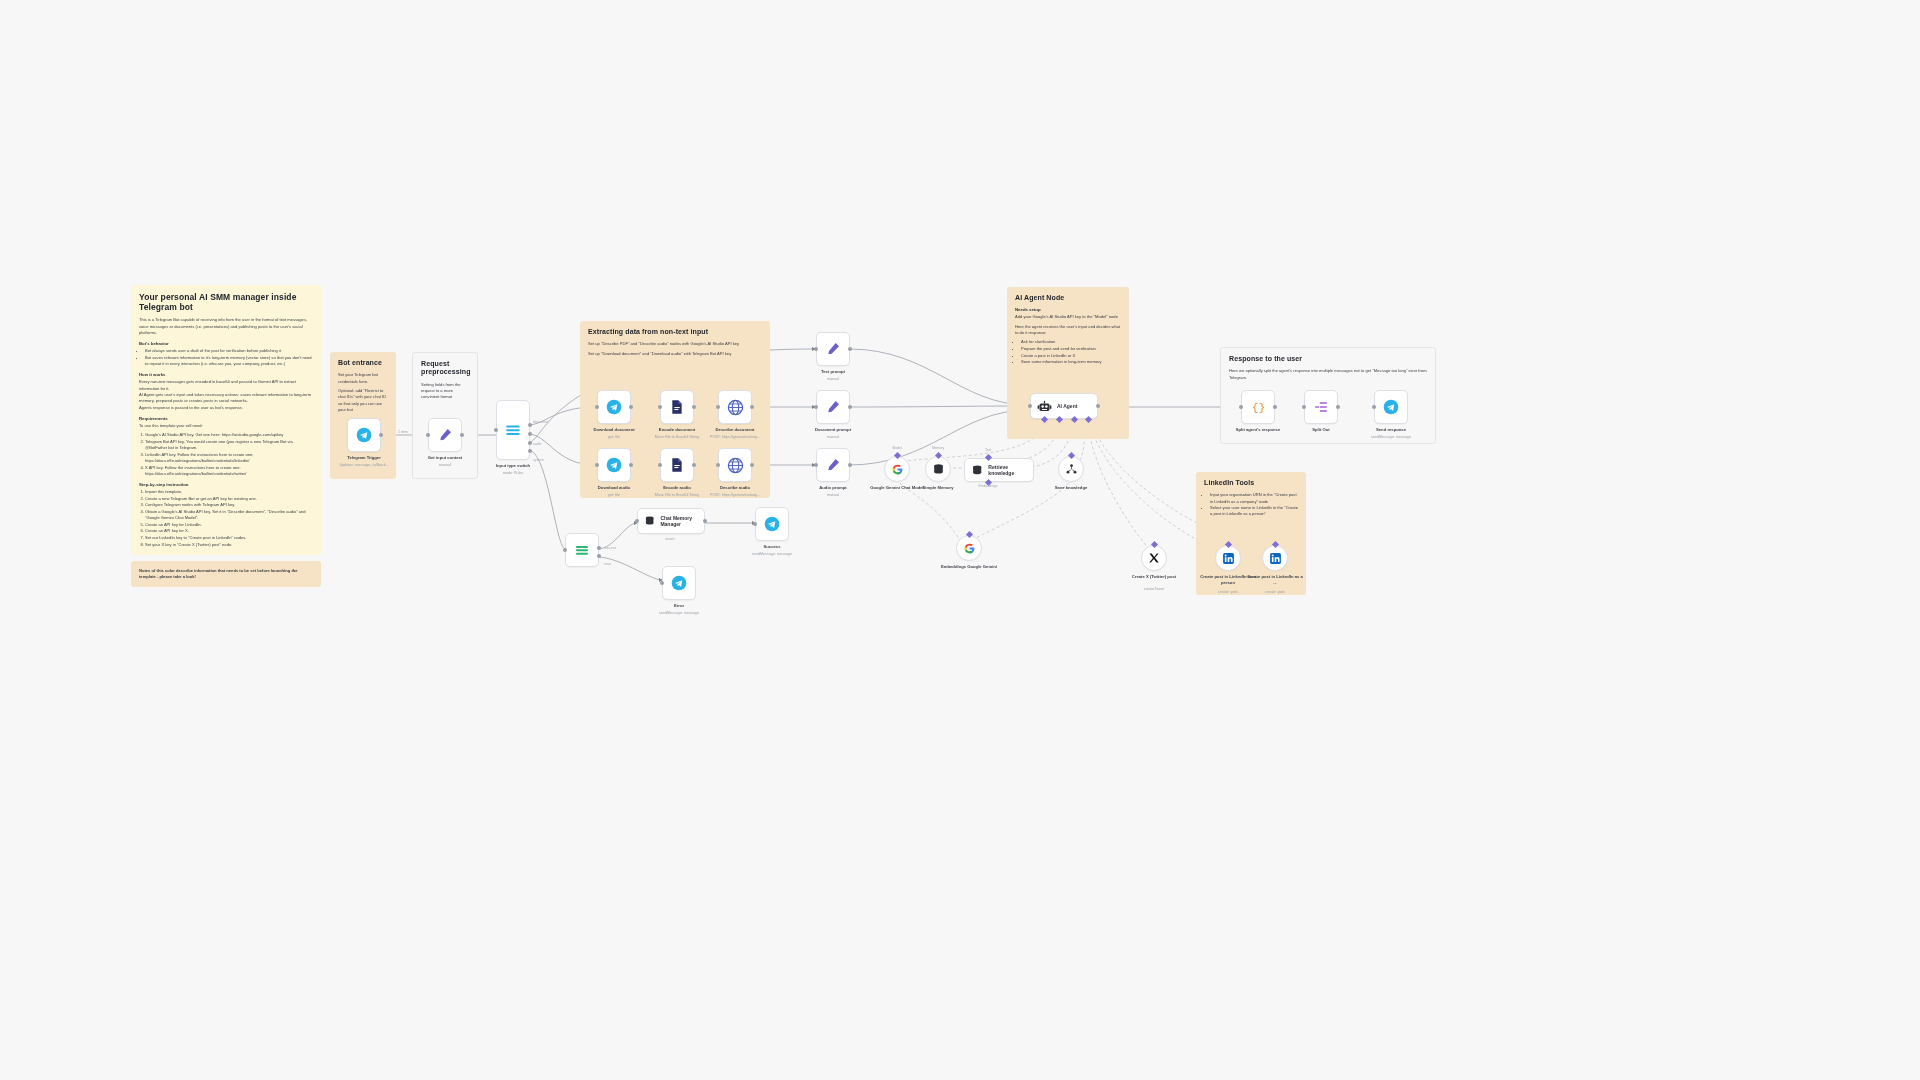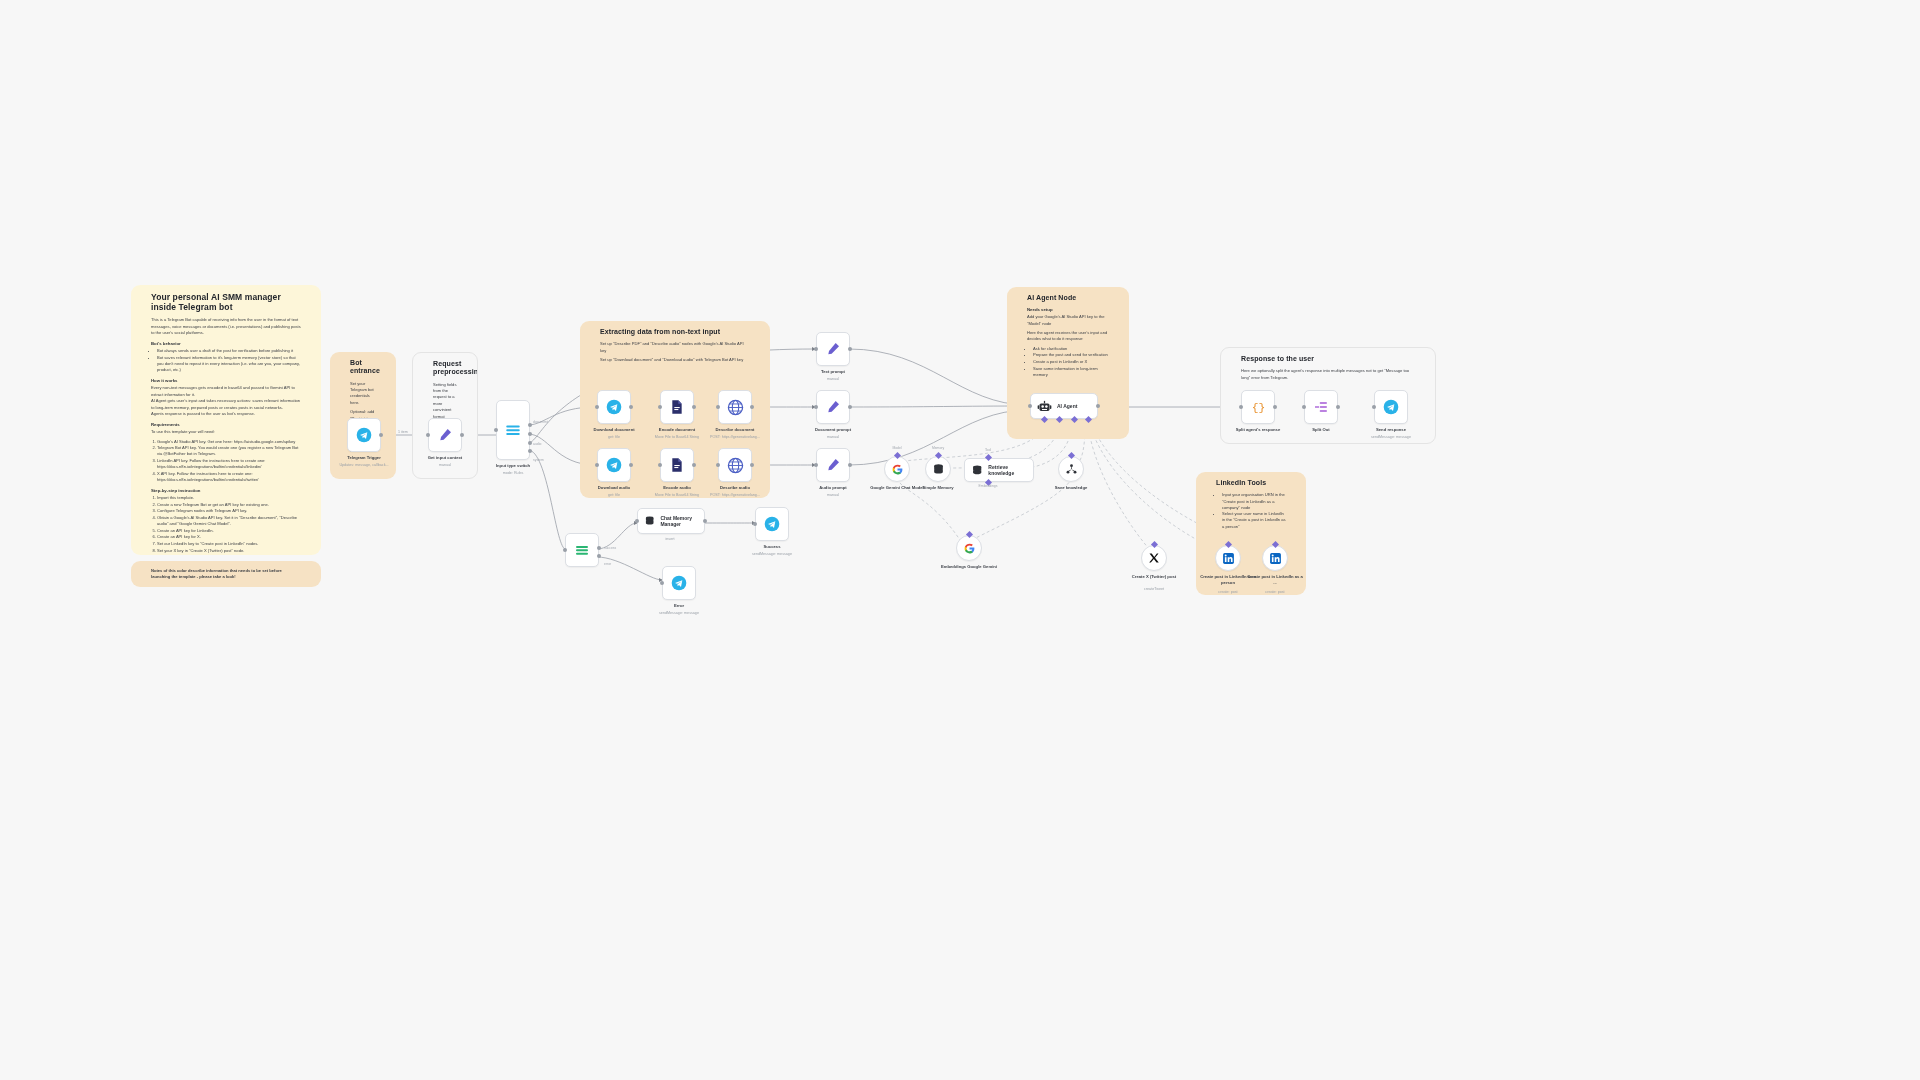--- a/index.html
+++ b/index.html
@@ -7,22 +7,22 @@
     width: 1920px; height: 1080px;
     background: #f7f7f7;
     font-family: "Liberation Sans", sans-serif;
     overflow: hidden;
   }
   #canvas { position: relative; width: 1920px; height: 1080px; }
 
   
   .note {
     position: absolute;
-    border-radius: 9px;
-    padding: 7px 20px;
+    border-radius: 3px;
+    padding: 7px 8px;
     overflow: hidden;
   }
   .note.yellow { background: #fdf6d9; }
   .note.orange { background: #f6e2c4; }
   .note.plain  { background: #f7f7f7; border: 1px solid #e4e4e4; }
   .note h3 {
     font-size: 8.5px; font-weight: bold; color: #23262c;
     margin-bottom: 5px; letter-spacing: .1px; line-height: 1.2;
   }
   .note h4 { font-size: 4.3px; font-weight: bold; color: #2f3238; margin: 5px 0 2px; }

